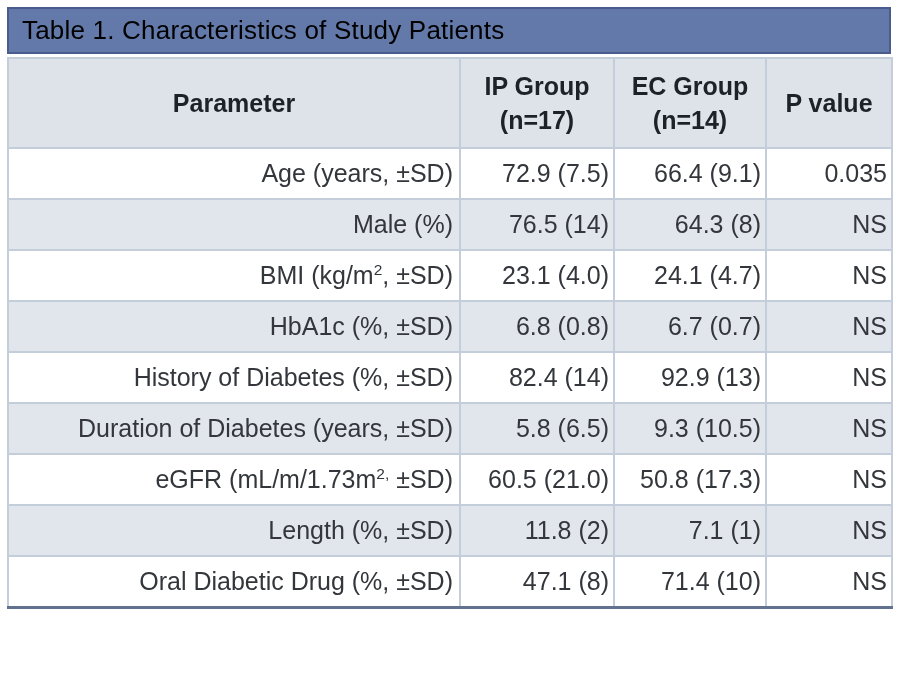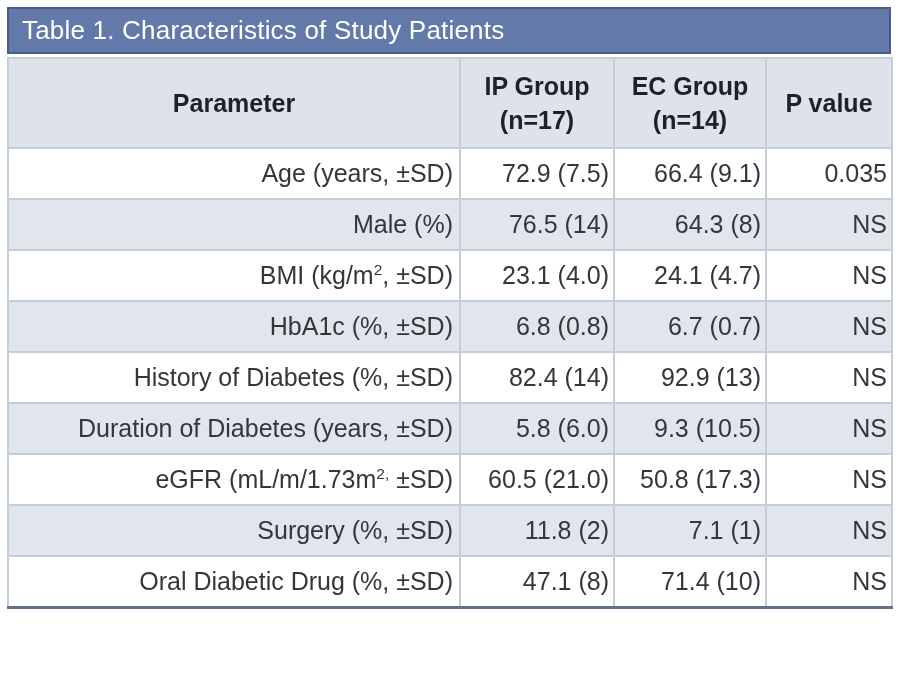--- a/index.html
+++ b/index.html
@@ -20,21 +20,21 @@
     left: 7px;
     top: 7px;
     width: 884px;
   }
   .title-bar {
     box-sizing: border-box;
     width: 884px;
     height: 47px;
     background: #6379a9;
     border: 2px solid #4a5c8e;
-    color: #ffffff;
+    color: #000000;
     font-size: 26px;
     line-height: 43px;
     padding-left: 13px;
     letter-spacing: 0.2px;
     white-space: nowrap;
     overflow: hidden;
   }
   .gap {
     height: 3px;
     background: #ffffff;
@@ -155,32 +155,32 @@
           <td class="val">NS</td>
         </tr>
         <tr class="plain">
           <td class="param"><span>History of Diabetes (%, ±SD)</span><sup class="u"></sup><span></span></td>
           <td class="val">82.4 (14)</td>
           <td class="val">92.9 (13)</td>
           <td class="val">NS</td>
         </tr>
         <tr class="stripe">
           <td class="param"><span>Duration of Diabetes (years, ±SD)</span><sup class="u"></sup><span></span></td>
-          <td class="val">5.8 (6.0)</td>
+          <td class="val">5.8 (6.5)</td>
           <td class="val">9.3 (10.5)</td>
           <td class="val">NS</td>
         </tr>
         <tr class="plain">
           <td class="param"><span>eGFR (mL/m/1.73m</span><sup class="u">2,</sup><span> ±SD)</span></td>
           <td class="val">60.5 (21.0)</td>
           <td class="val">50.8 (17.3)</td>
           <td class="val">NS</td>
         </tr>
         <tr class="stripe">
-          <td class="param"><span>Surgery (%, ±SD)</span><sup class="u"></sup><span></span></td>
+          <td class="param"><span>Length (%, ±SD)</span><sup class="u"></sup><span></span></td>
           <td class="val">11.8 (2)</td>
           <td class="val">7.1 (1)</td>
           <td class="val">NS</td>
         </tr>
         <tr class="plain">
           <td class="param"><span>Oral Diabetic Drug (%, ±SD)</span><sup class="u"></sup><span></span></td>
           <td class="val">47.1 (8)</td>
           <td class="val">71.4 (10)</td>
           <td class="val">NS</td>
         </tr>

